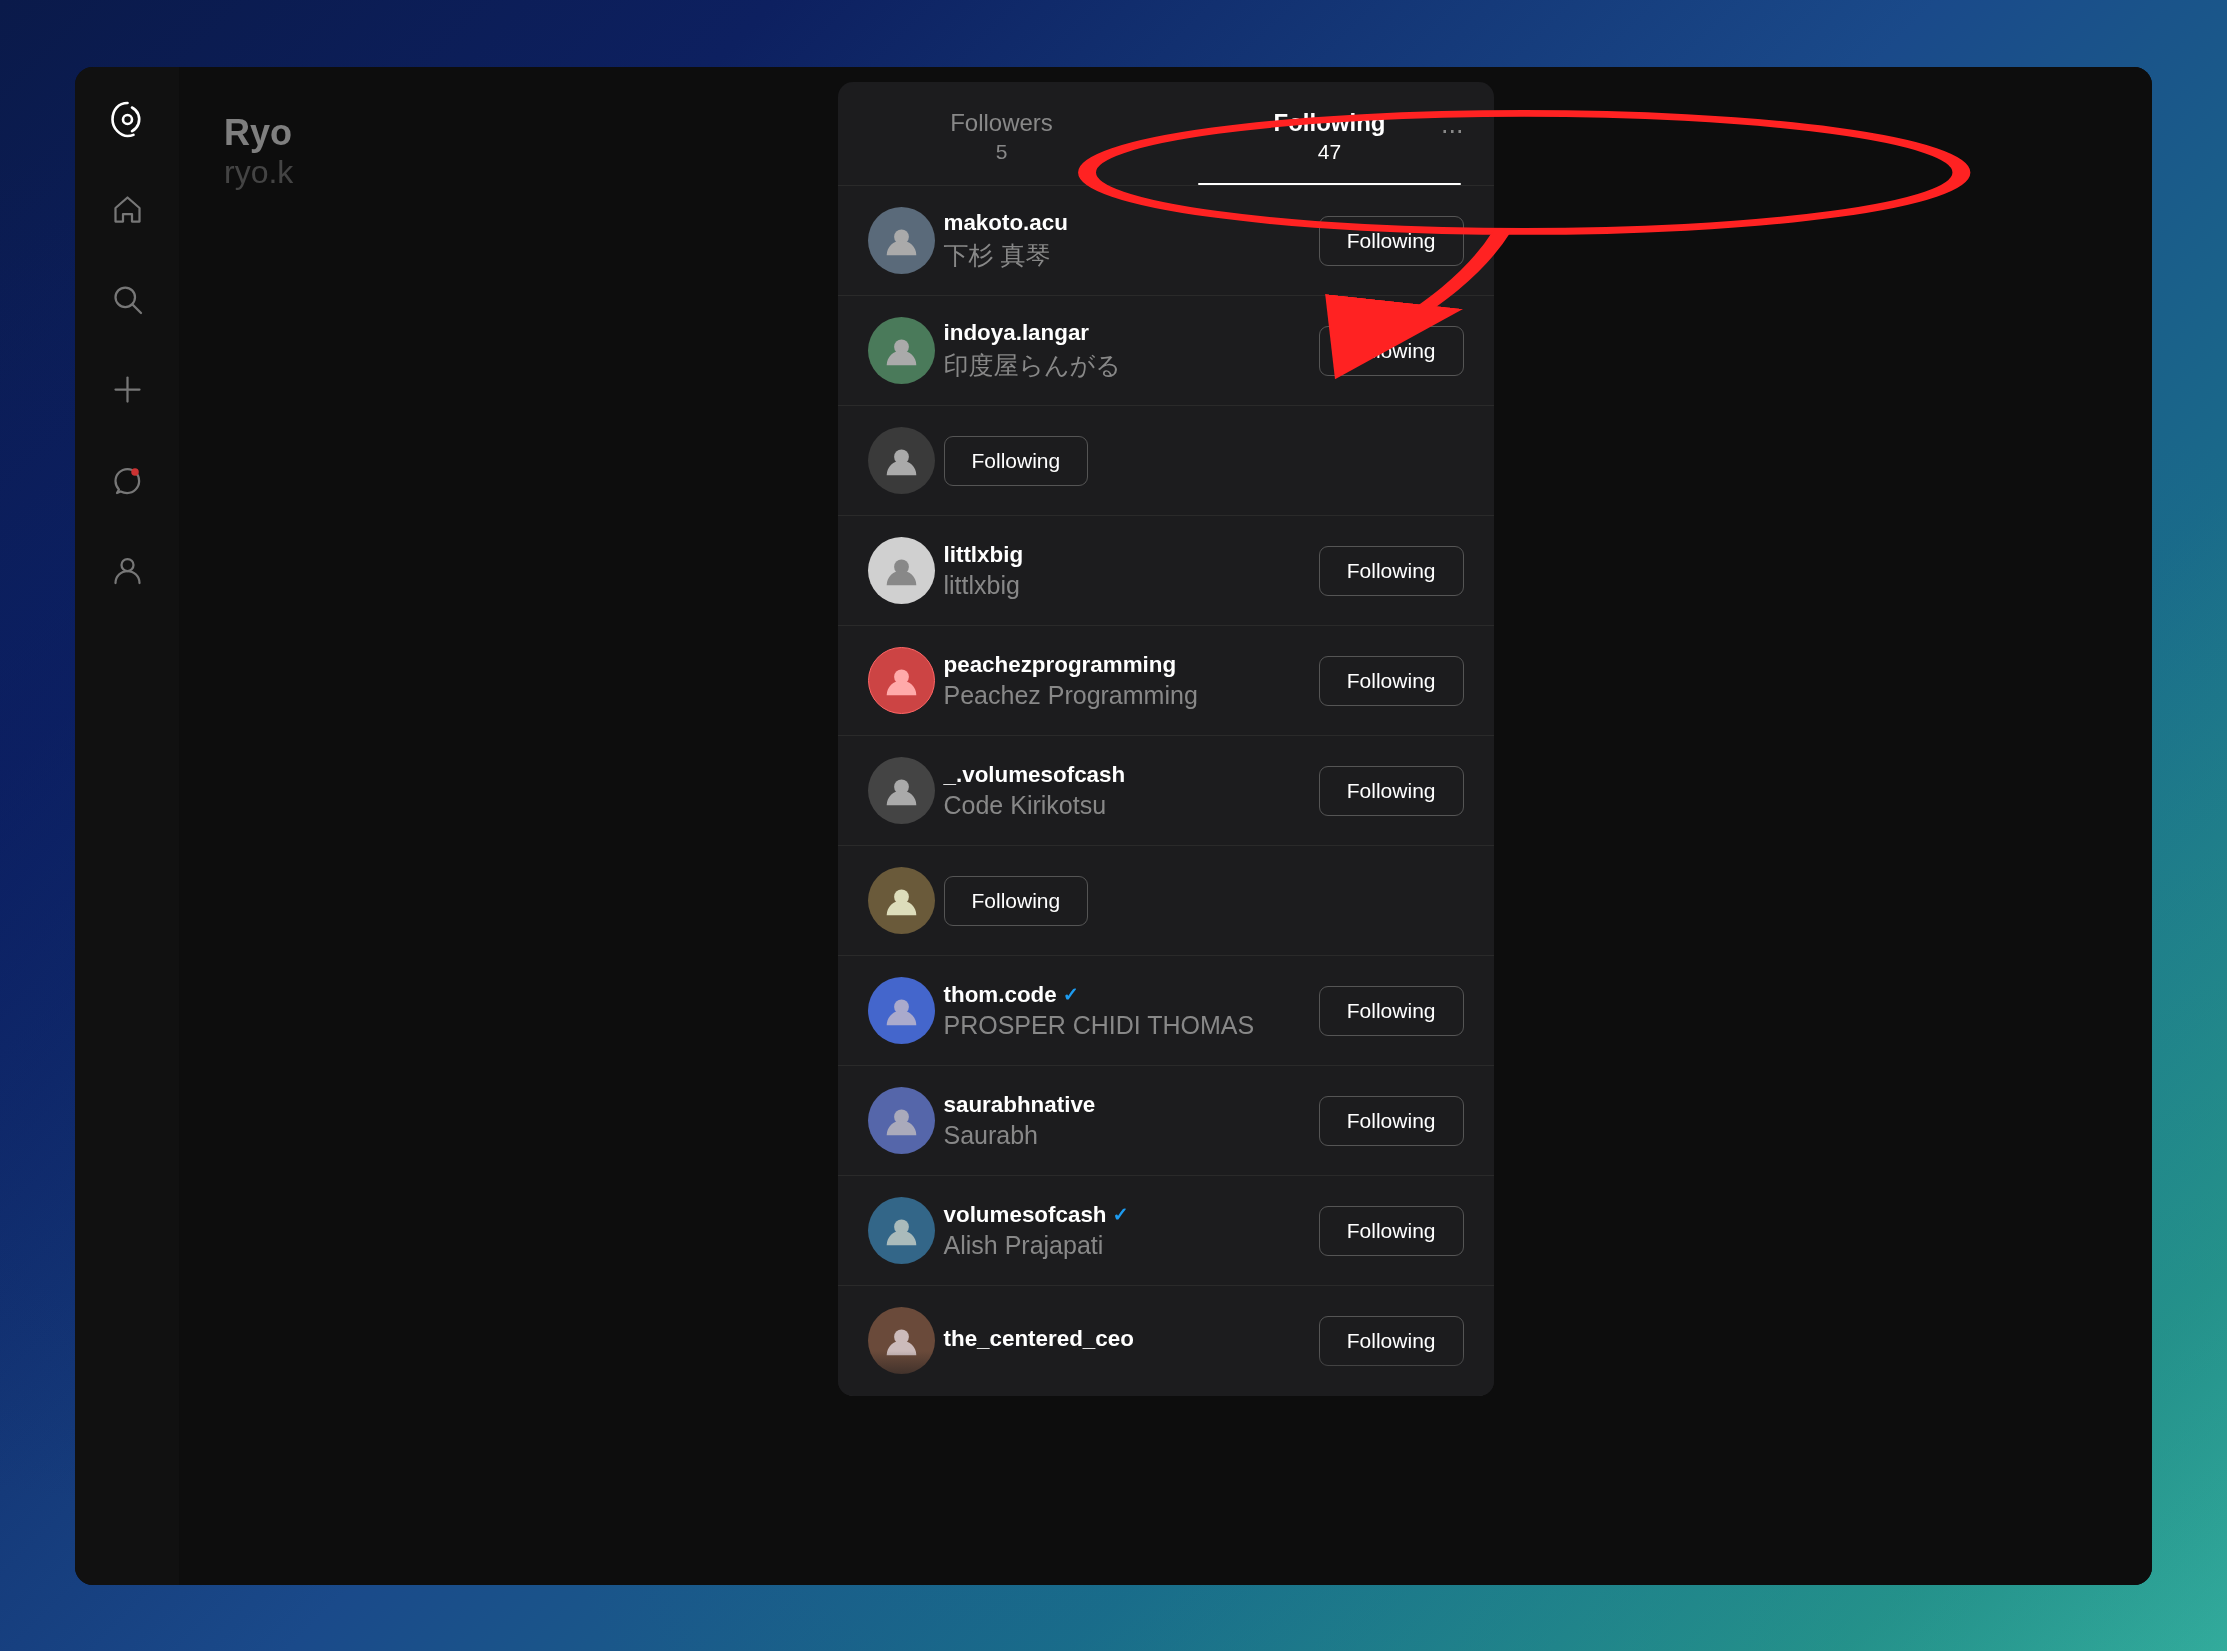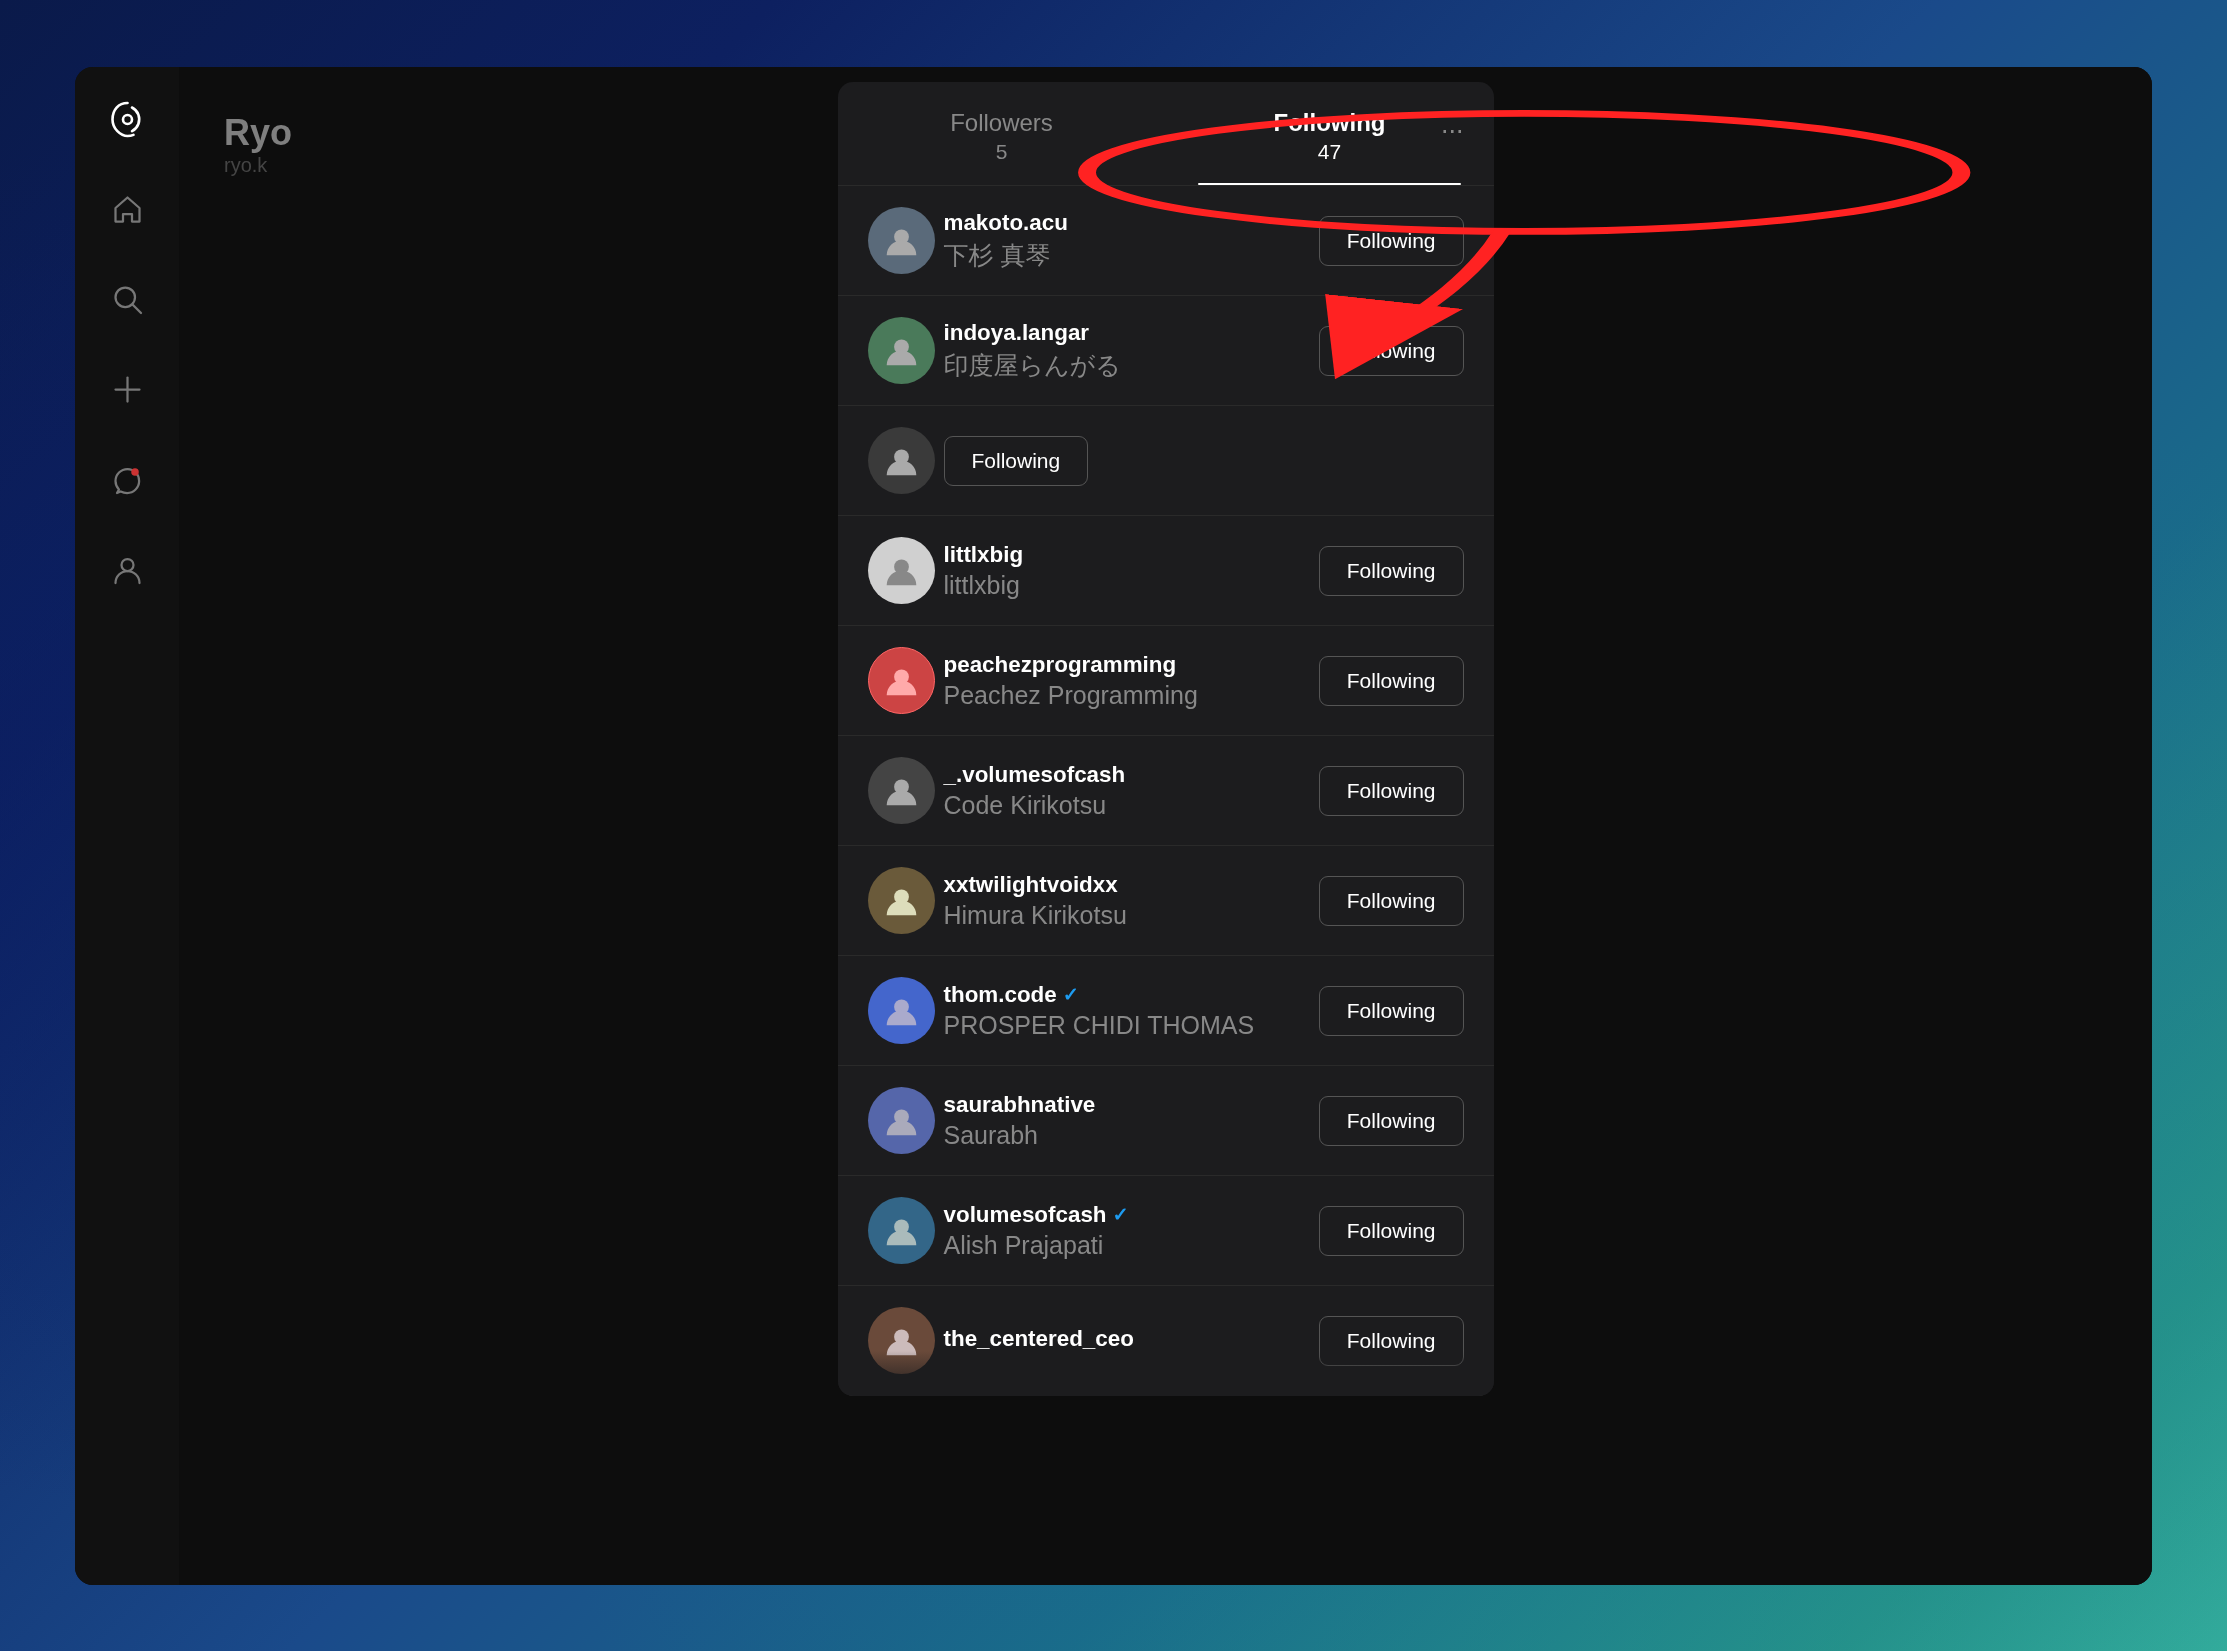--- a/index.html
+++ b/index.html
@@ -249,21 +249,21 @@
     }
 
     
     .profile-name {
       font-size: 36px;
       font-weight: 700;
       color: #fff;
     }
 
     .profile-username {
-      font-size: 20px;
+      font-size: 32px;
       color: #888;
     }
 
     
     .list-fade {
       position: absolute;
       bottom: 0;
       left: 0;
       right: 0;
       height: 45px;
@@ -430,24 +430,20 @@
               <button class="following-btn">Following</button>
             </div>
 
             <div class="user-item">
               <div class="user-avatar" style="background:#6a5a3a;">
                 <svg width="37" height="37" viewBox="0 0 50 50">
                     <circle cx="25" cy="20" r="10" fill="#ddb"></circle>
                     <path d="M5 45c0-11 9-20 20-20s20 9 20 20" fill="#ddb"></path>
                   </svg>
               </div>
-              <div class="user-info">
-                <div class="user-handle">xxtwilightvoidxx</div>
-                <div class="user-display-name">Himura Kirikotsu</div>
-              </div>
               <button class="following-btn">Following</button>
             </div>
 
             <div class="user-item">
               <div class="user-avatar" style="background:#4466cc;">
                 <svg width="37" height="37" viewBox="0 0 50 50">
                     <circle cx="25" cy="20" r="10" fill="#aac"></circle>
                     <path d="M5 45c0-11 9-20 20-20s20 9 20 20" fill="#aac"></path>
                   </svg>
               </div>

